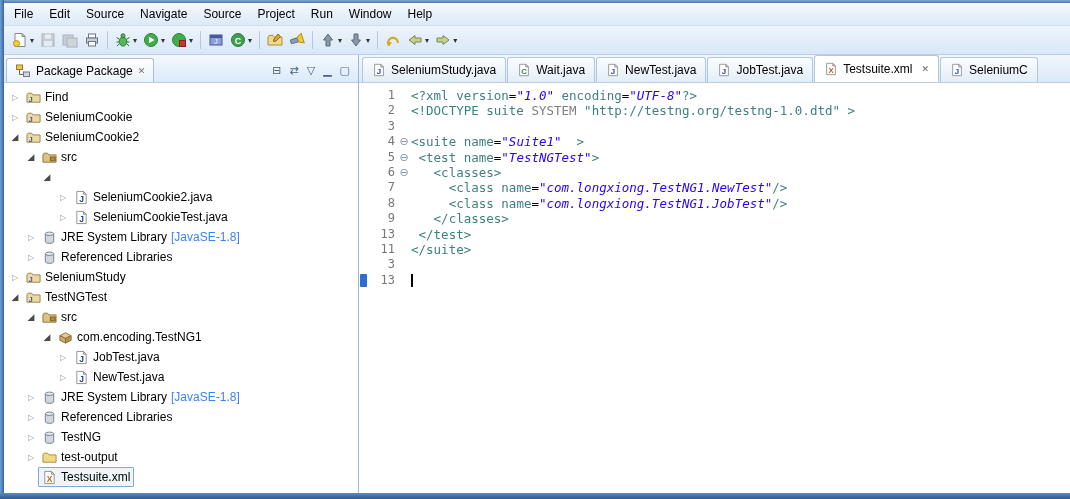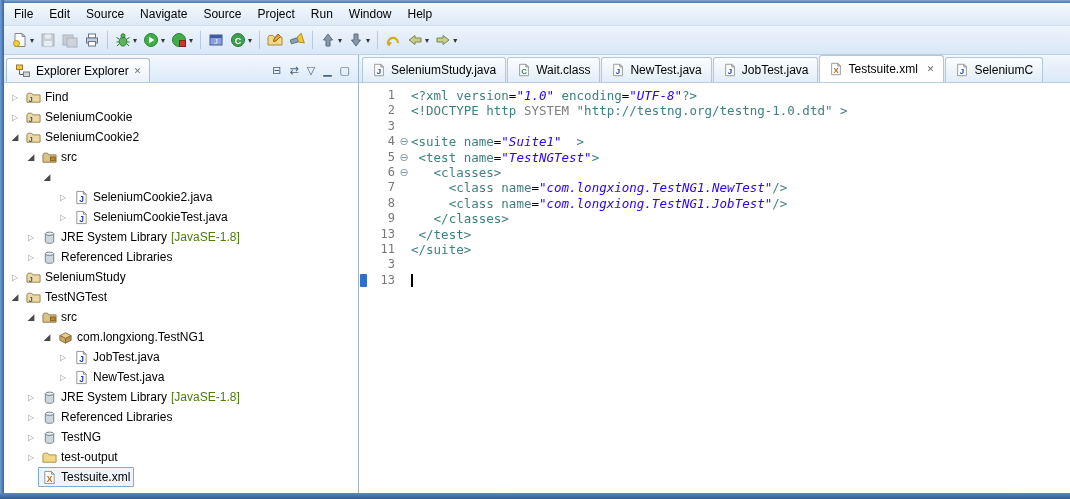--- a/index.html
+++ b/index.html
@@ -37,21 +37,21 @@
   .pe-tab .tclose{font-size:9px;color:#777;}
   .pe-tools{margin-left:auto;display:flex;align-items:center;gap:8px;padding:0 8px 5px 0;color:#49617d;font-size:11px;}
   .pe-tool{cursor:default;}
   .pe-tree{flex:1;overflow:hidden;padding-top:4px;}
   .tree-row{height:20px;display:flex;align-items:center;white-space:nowrap;}
   .tw{width:14px;flex:0 0 14px;text-align:center;font-size:8px;color:#9a9a9a;}
   .tw.exp{font-size:9px;color:#4a4a4a;}
   .node{display:inline-flex;align-items:center;gap:4px;padding:0 3px;border:1px solid transparent;height:18px;}
   .tree-row.selected .node{border-color:#7fa8d2;background:#edf4fb;border-radius:1px;}
   .node svg{width:15px;height:15px;flex:0 0 15px;}
-  .qual{color:#4d7c0f;}
+  .qual{color:#3b82f6;}
 
   
   .editor{flex:1;display:flex;flex-direction:column;min-width:0;background:#fff;}
   .etabs{height:27px;flex:0 0 27px;background:linear-gradient(#f0f6fc,#dbe9f8);border-bottom:1px solid #b9cce0;
          display:flex;align-items:flex-end;overflow:hidden;padding-left:3px;}
   .etab{display:inline-flex;align-items:center;gap:5px;height:24px;padding:0 9px;font-size:12px;white-space:nowrap;
         background:linear-gradient(#fbfdfe,#e2edf8);border:1px solid #b3c7db;border-bottom:none;border-radius:3px 3px 0 0;margin-right:1px;}
   .etab.active{background:#fff;height:26px;}
   .etab svg{width:14px;height:14px;}
   .tab-close{font-size:9px;color:#666;margin-left:4px;}
@@ -245,21 +245,21 @@
       <div class="pe-panel">
         <div class="pe-header">
           <div class="pe-tab">
             <span class="tb-ic" id="pe-tab-icon">
                 <svg viewBox="0 0 16 16" width="15" height="15" xmlns="http://www.w3.org/2000/svg">
                   <rect x="1.5" y="2" width="6" height="4.5" fill="#f0c84a" stroke="#9a7a2a"></rect>
                   <rect x="8.5" y="9" width="6" height="4.5" fill="#cfd6de" stroke="#737b86"></rect>
                   <path d="M4.5 6.5 v5 h4" fill="none" stroke="#666"></path>
                 </svg>
               </span>
-            <span>Explorer Explorer</span>
+            <span>Package Package</span>
             <span class="tclose">✕</span>
           </div>
           <div class="pe-tools">
               <span class="pe-tool">⊟</span>
               <span class="pe-tool">⇄</span>
               <span class="pe-tool">▽</span>
               <span class="pe-tool">▁</span>
               <span class="pe-tool">▢</span>
             </div>
         </div>
@@ -405,21 +405,21 @@
             <div class="tree-row" style="padding-left: 36px;">
               <span class="tw exp">◢</span>
               <span class="node">
                 <span style="display:inline-flex;">
                   <svg viewBox="0 0 16 16" width="15" height="15" xmlns="http://www.w3.org/2000/svg">
                     <path d="M2 6 L8 3 L14 6 L8 9 Z" fill="#e8cd93" stroke="#8a6d3b"></path>
                     <path d="M2 6 v5 l6 3 v-5 z" fill="#cfab66" stroke="#8a6d3b"></path>
                     <path d="M14 6 v5 l-6 3 v-5 z" fill="#b59551" stroke="#8a6d3b"></path>
                   </svg>
                 </span>
-                <span>com.longxiong.TestNG1</span>
+                <span>com.encoding.TestNG1</span>
               </span>
             </div>
             <div class="tree-row" style="padding-left: 52px;">
               <span class="tw">▷</span>
               <span class="node">
                 <span style="display:inline-flex;">
                   <svg viewBox="0 0 16 16" width="15" height="15" xmlns="http://www.w3.org/2000/svg">
                     <path d="M3 1.5 h7 l3 3 V14.5 H3 Z" fill="#ffffff" stroke="#8f8f8f"></path>
                     <path d="M10 1.5 l3 3 h-3 Z" fill="#d8e4f0" stroke="#8f8f8f"></path>
                     <text x="8" y="12.5" font-size="9" font-weight="bold" fill="#1f3fb0" text-anchor="middle" font-family="sans-serif">J</text>
@@ -518,21 +518,21 @@
               <span>SeleniumStudy.java</span>
             </div>
             <div class="etab">
               <span style="display:inline-flex;">
                 <svg viewBox="0 0 16 16" width="15" height="15" xmlns="http://www.w3.org/2000/svg">
                   <path d="M3 1.5 h7 l3 3 V14.5 H3 Z" fill="#ffffff" stroke="#8f8f8f"></path>
                   <path d="M10 1.5 l3 3 h-3 Z" fill="#d8e4f0" stroke="#8f8f8f"></path>
                   <text x="8" y="12.5" font-size="9" font-weight="bold" fill="#2f7f4f" text-anchor="middle" font-family="sans-serif">C</text>
                 </svg>
               </span>
-              <span>Wait.class</span>
+              <span>Wait.java</span>
             </div>
             <div class="etab">
               <span style="display:inline-flex;">
                 <svg viewBox="0 0 16 16" width="15" height="15" xmlns="http://www.w3.org/2000/svg">
                   <path d="M3 1.5 h7 l3 3 V14.5 H3 Z" fill="#ffffff" stroke="#8f8f8f"></path>
                   <path d="M10 1.5 l3 3 h-3 Z" fill="#d8e4f0" stroke="#8f8f8f"></path>
                   <text x="8" y="12.5" font-size="9" font-weight="bold" fill="#1f3fb0" text-anchor="middle" font-family="sans-serif">J</text>
                 </svg>
               </span>
               <span>NewTest.java</span>
@@ -564,21 +564,21 @@
                   <path d="M3 1.5 h7 l3 3 V14.5 H3 Z" fill="#ffffff" stroke="#8f8f8f"></path>
                   <path d="M10 1.5 l3 3 h-3 Z" fill="#d8e4f0" stroke="#8f8f8f"></path>
                   <text x="8" y="12.5" font-size="9" font-weight="bold" fill="#1f3fb0" text-anchor="middle" font-family="sans-serif">J</text>
                 </svg>
               </span>
               <span>SeleniumC</span>
             </div>
           </div>
         <div class="code">
             <div class="cl"><span class="ann"></span><span class="ln">1</span><span class="fold"></span><span class="ct"><span class="sx-t">&lt;?xml </span><span class="sx-a">version</span><span class="sx-p">=</span><span class="sx-v">"1.0"</span><span class="sx-p"> </span><span class="sx-a">encoding</span><span class="sx-p">=</span><span class="sx-v">"UTF-8"</span><span class="sx-t">?&gt;</span></span></div>
-            <div class="cl"><span class="ann"></span><span class="ln">2</span><span class="fold"></span><span class="ct"><span class="sx-t">&lt;!DOCTYPE </span><span class="sx-t">http </span><span class="sx-d">SYSTEM </span><span class="sx-t">"http://testng.org/testng-1.0.dtd" &gt;</span></span></div>
+            <div class="cl"><span class="ann"></span><span class="ln">2</span><span class="fold"></span><span class="ct"><span class="sx-t">&lt;!DOCTYPE </span><span class="sx-t">suite </span><span class="sx-d">SYSTEM </span><span class="sx-t">"http://testng.org/testng-1.0.dtd" &gt;</span></span></div>
             <div class="cl"><span class="ann"></span><span class="ln">3</span><span class="fold"></span><span class="ct"></span></div>
             <div class="cl"><span class="ann"></span><span class="ln">4</span><span class="fold">⊖</span><span class="ct"><span class="sx-t">&lt;suite </span><span class="sx-a">name</span><span class="sx-p">=</span><span class="sx-v">"Suite1"</span><span class="sx-t">  &gt;</span></span></div>
             <div class="cl"><span class="ann"></span><span class="ln">5</span><span class="fold">⊖</span><span class="ct"><span class="sx-p"> </span><span class="sx-t">&lt;test </span><span class="sx-a">name</span><span class="sx-p">=</span><span class="sx-v">"TestNGTest"</span><span class="sx-t">&gt;</span></span></div>
             <div class="cl"><span class="ann"></span><span class="ln">6</span><span class="fold">⊖</span><span class="ct"><span class="sx-p">   </span><span class="sx-t">&lt;classes&gt;</span></span></div>
             <div class="cl"><span class="ann"></span><span class="ln">7</span><span class="fold"></span><span class="ct"><span class="sx-p">     </span><span class="sx-t">&lt;class </span><span class="sx-a">name</span><span class="sx-p">=</span><span class="sx-v">"com.longxiong.TestNG1.NewTest"</span><span class="sx-t">/&gt;</span></span></div>
             <div class="cl"><span class="ann"></span><span class="ln">8</span><span class="fold"></span><span class="ct"><span class="sx-p">     </span><span class="sx-t">&lt;class </span><span class="sx-a">name</span><span class="sx-p">=</span><span class="sx-v">"com.longxiong.TestNG1.JobTest"</span><span class="sx-t">/&gt;</span></span></div>
             <div class="cl"><span class="ann"></span><span class="ln">9</span><span class="fold"></span><span class="ct"><span class="sx-p">   </span><span class="sx-t">&lt;/classes&gt;</span></span></div>
             <div class="cl"><span class="ann"></span><span class="ln">13</span><span class="fold"></span><span class="ct"><span class="sx-p"> </span><span class="sx-t">&lt;/test&gt;</span></span></div>
             <div class="cl"><span class="ann"></span><span class="ln">11</span><span class="fold"></span><span class="ct"><span class="sx-t">&lt;/suite&gt;</span></span></div>
             <div class="cl"><span class="ann"></span><span class="ln">3</span><span class="fold"></span><span class="ct"></span></div>

